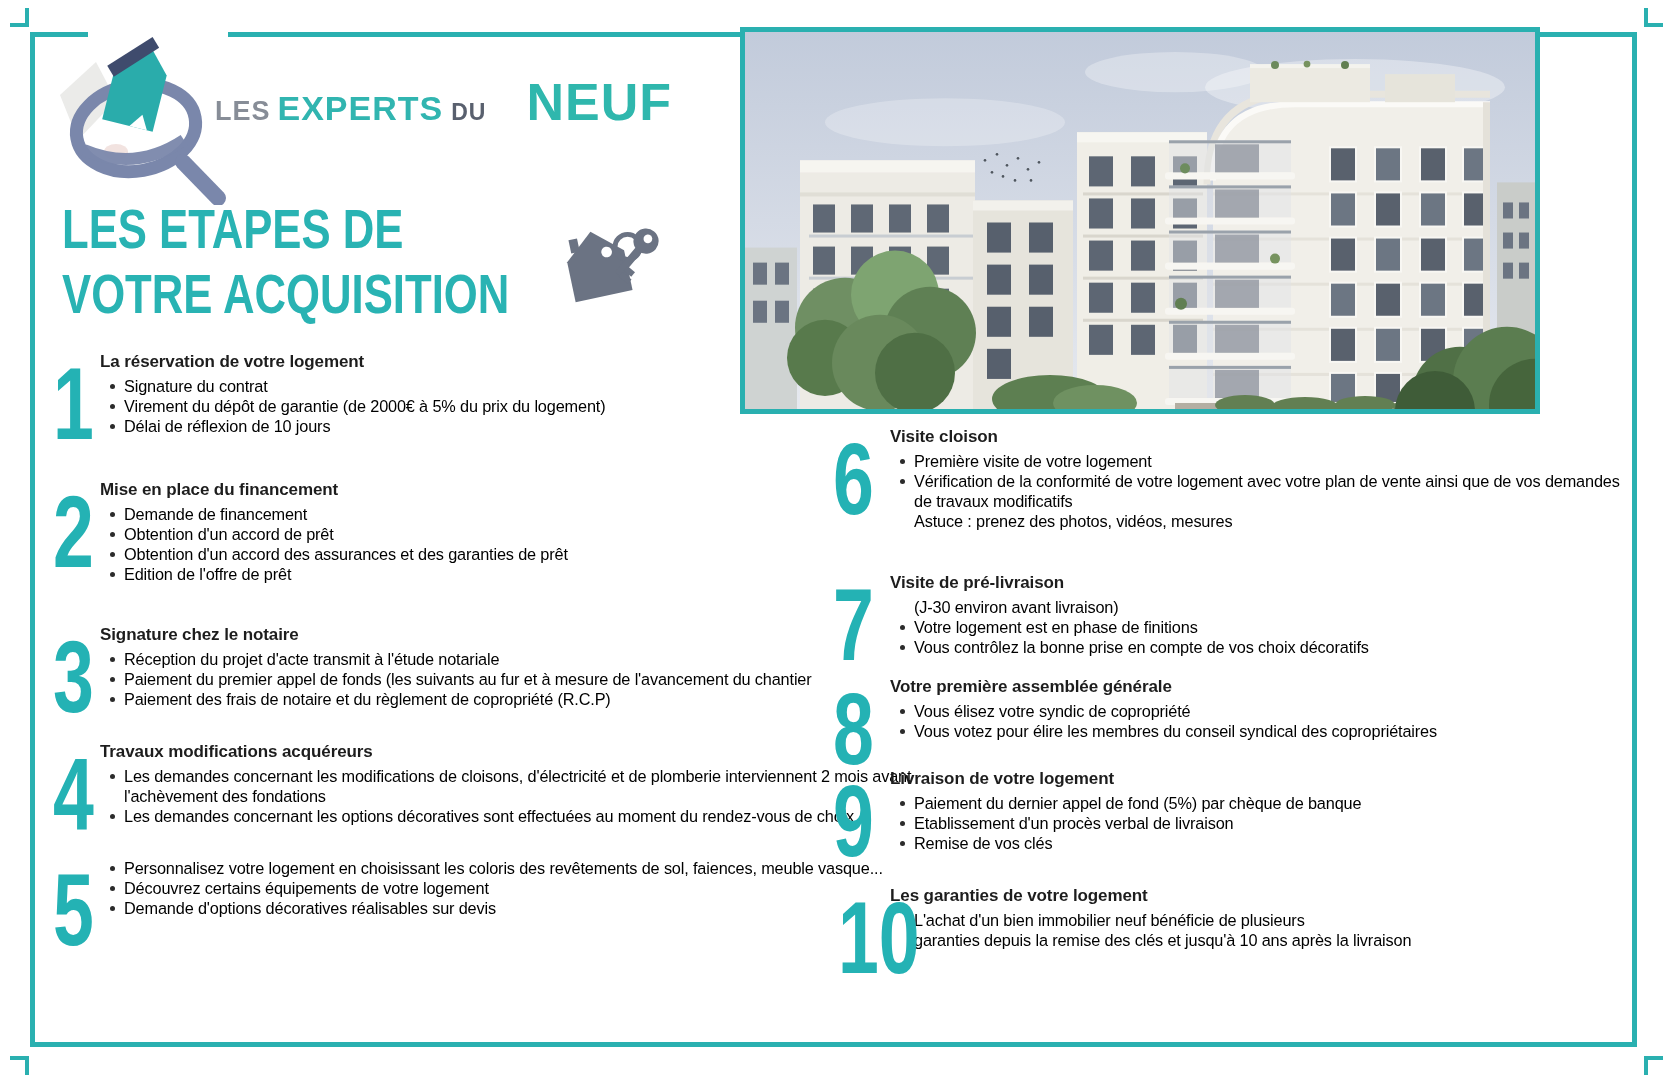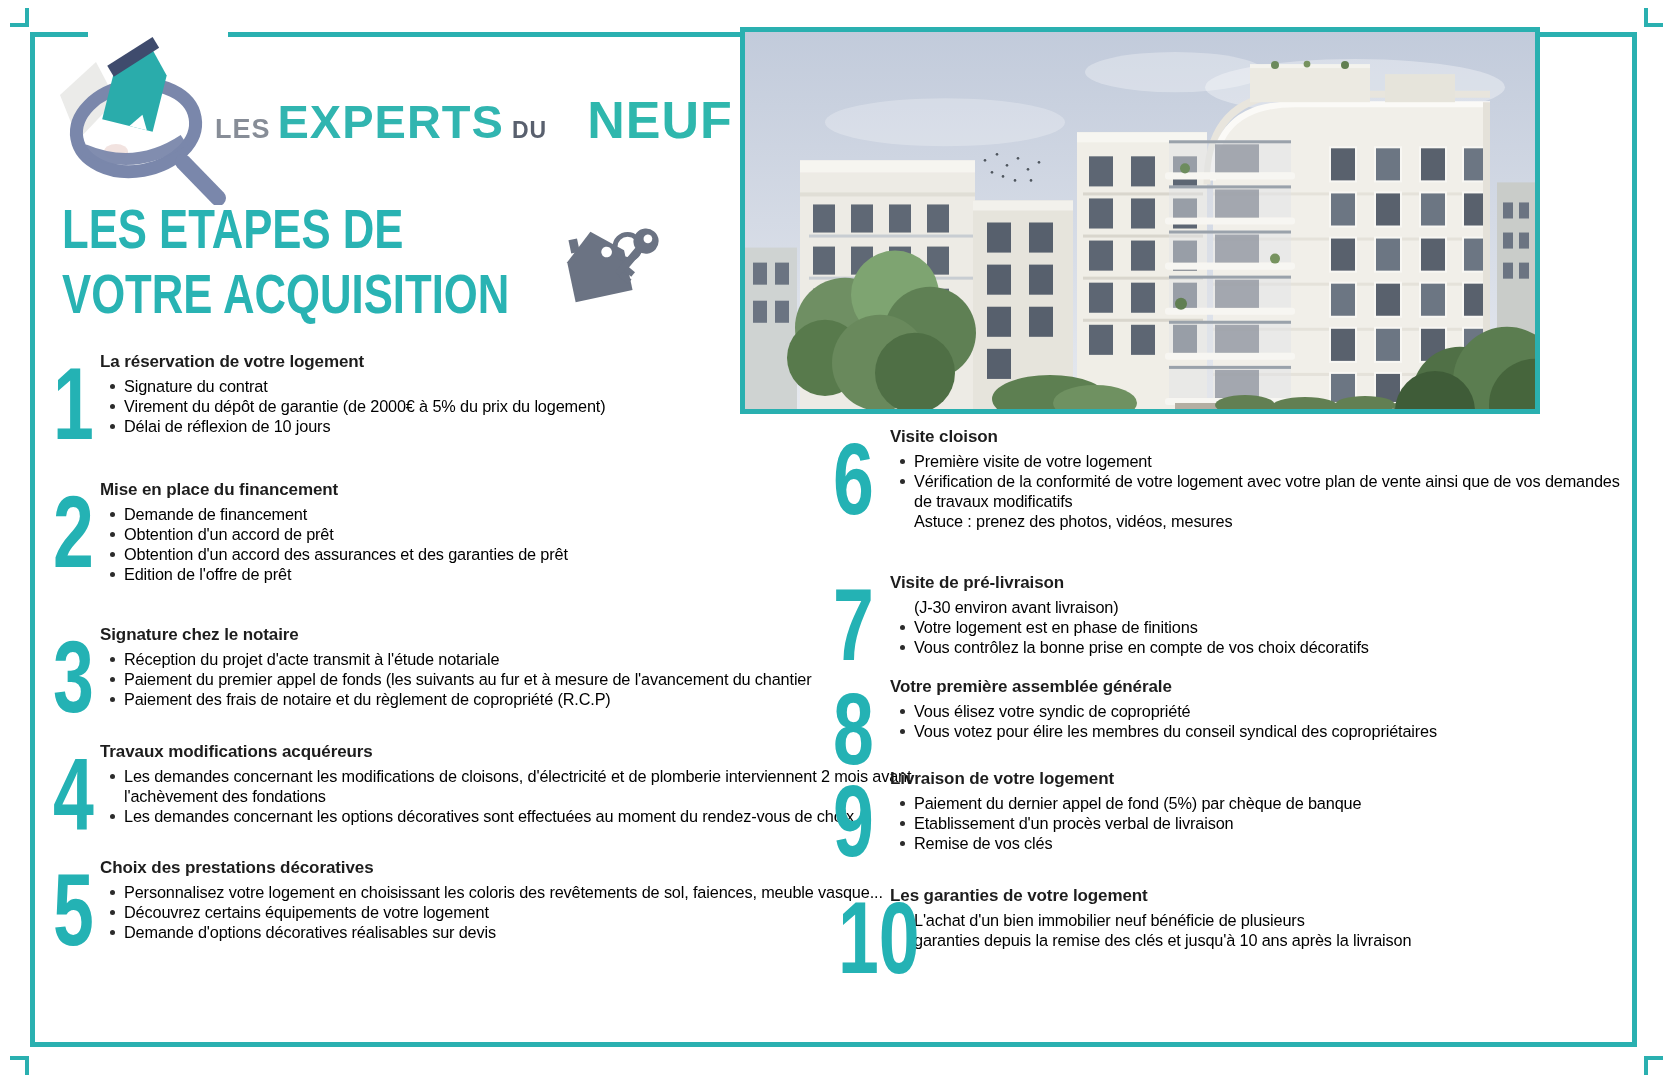--- a/index.html
+++ b/index.html
@@ -11,23 +11,23 @@
          border:5px solid #2ab0b0;box-sizing:border-box;z-index:1;}
   .frame-gap{position:absolute;left:88px;top:28px;width:140px;height:14px;background:#ffffff;z-index:2;}
   .corner{position:absolute;width:15px;height:15px;border:0 solid #2ab0b0;z-index:1;}
   .corner.tl{left:10px;top:8px;border-right-width:4px;border-bottom-width:4px;}
   .corner.tr{left:1644px;top:8px;border-left-width:4px;border-bottom-width:4px;}
   .corner.bl{left:10px;top:1056px;border-right-width:4px;border-top-width:4px;}
   .corner.br{left:1644px;top:1056px;border-left-width:4px;border-top-width:4px;}
 
   
   .logo-art{position:absolute;left:48px;top:0;z-index:3;}
-  .logo-text{position:absolute;left:215px;top:80px;display:flex;align-items:baseline;z-index:3;white-space:nowrap;}
+  .logo-text{position:absolute;left:215px;top:72px;display:flex;align-items:baseline;z-index:3;white-space:nowrap;}
   .logo-les{font-size:27px;font-weight:600;color:#878d97;letter-spacing:1px;margin-right:7px;}
-  .logo-experts{font-size:47px;font-weight:700;color:#31b5b0;letter-spacing:1px;margin-right:8px;margin-top:14px;}
+  .logo-experts{font-size:34px;font-weight:700;color:#31b5b0;letter-spacing:1px;margin-right:8px;margin-top:14px;}
   .logo-du{font-size:23px;font-weight:700;color:#59606e;letter-spacing:1px;margin-right:8px;}
   .logo-neuf{font-size:52px;font-weight:700;color:#2fb7ad;letter-spacing:1px;margin-left:32px;}
 
   
   .title{position:absolute;left:62px;top:196px;z-index:3;color:#29b3b3;font-weight:700;
          font-size:56px;line-height:65px;transform:scaleX(.78);transform-origin:left top;white-space:nowrap;}
 
   .key-art{position:absolute;left:552px;top:212px;z-index:3;}
 
   
@@ -406,21 +406,20 @@
             <div class="item">
               <span class="dot"></span>
               <span class="txt">Les demandes concernant les options décoratives sont effectuées au moment du rendez-vous de choix</span>
             </div>
           </div>
         </div>
       </div>
       <div class="step">
         <div class="step-number"><span>5</span></div>
         <div class="step-body">
-          <div class="step-heading">Choix des prestations décoratives</div>
           <div class="step-items">
             <div class="item">
               <span class="dot"></span>
               <span class="txt">Personnalisez votre logement en choisissant les coloris des revêtements de sol, faiences, meuble vasque...</span>
             </div>
             <div class="item">
               <span class="dot"></span>
               <span class="txt">Découvrez certains équipements de votre logement</span>
             </div>
             <div class="item">

